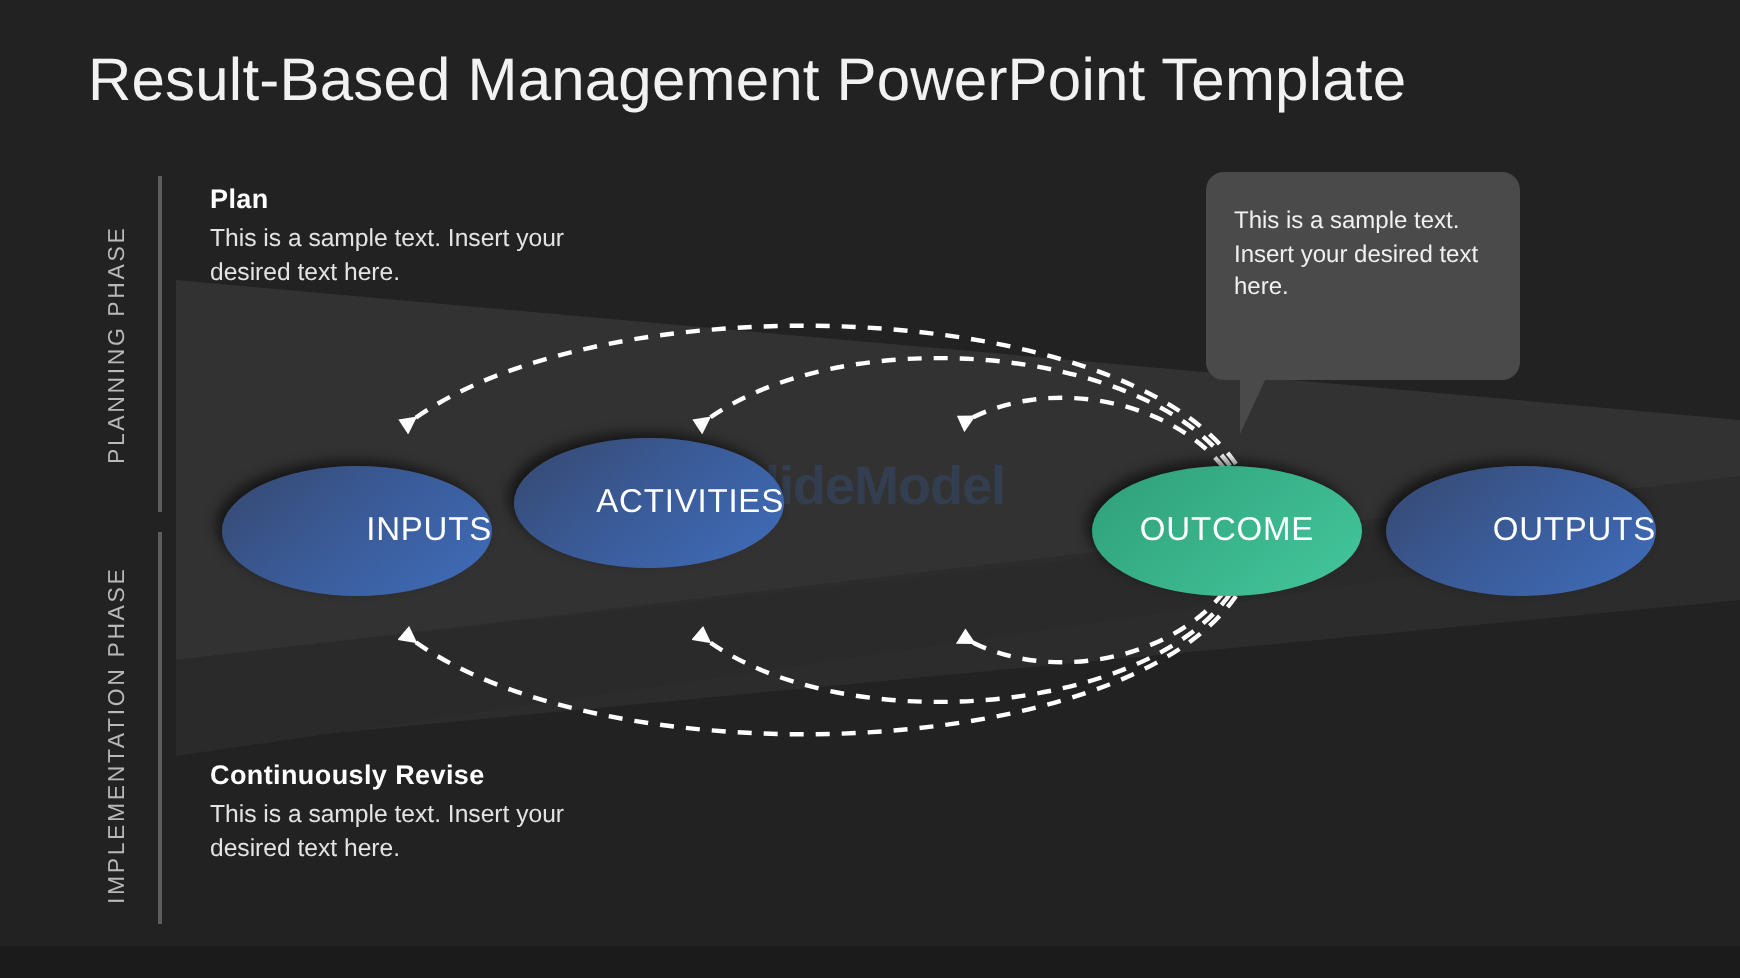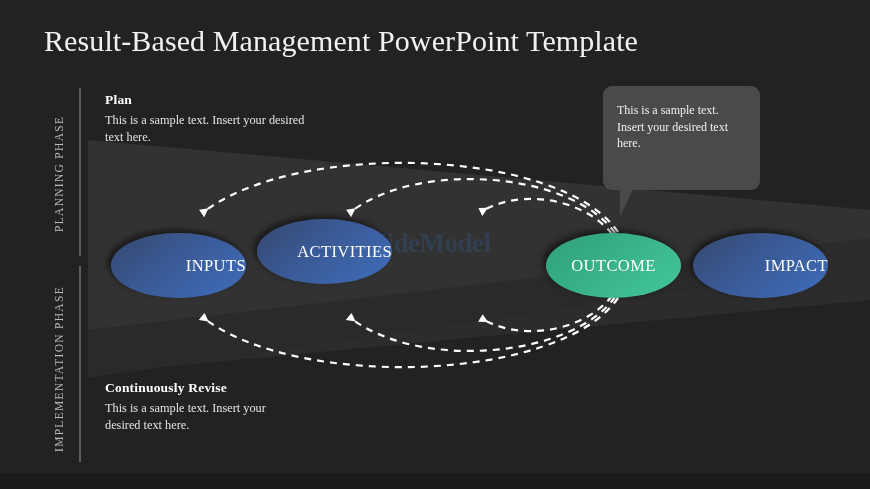--- a/index.html
+++ b/index.html
@@ -6,21 +6,21 @@
     margin: 0;
     padding: 0;
     background: #1b1b1c;
   }
   #slide {
     position: relative;
     width: 870px;
     height: 473px;
     background: #222223;
     overflow: hidden;
-    font-family: Liberation Serif, serif;
+    font-family: Liberation Sans, sans-serif;
     color: #ffffff;
   }
 
   
   #bg-layer {
     position: absolute;
     inset: 0;
     width: 870px;
     height: 489px;
   }
@@ -229,16 +229,16 @@
   <div class="node node-blue" style="left:111px; top:233px;">
     <span class="node-label">INPUTS</span>
   </div>
   <div class="node node-blue" style="left:257px; top:219px;">
     <span class="node-label">ACTIVITIES</span>
   </div>
   <div class="node node-green" style="left:546px; top:233px;align-items:center;">
     <span class="node-label">OUTCOME</span>
   </div>
   <div class="node node-blue" style="left:693px; top:233px;">
-    <span class="node-label">IMPACT</span>
+    <span class="node-label">OUTPUTS</span>
   </div>
 
 </div>
 
 </body></html>

